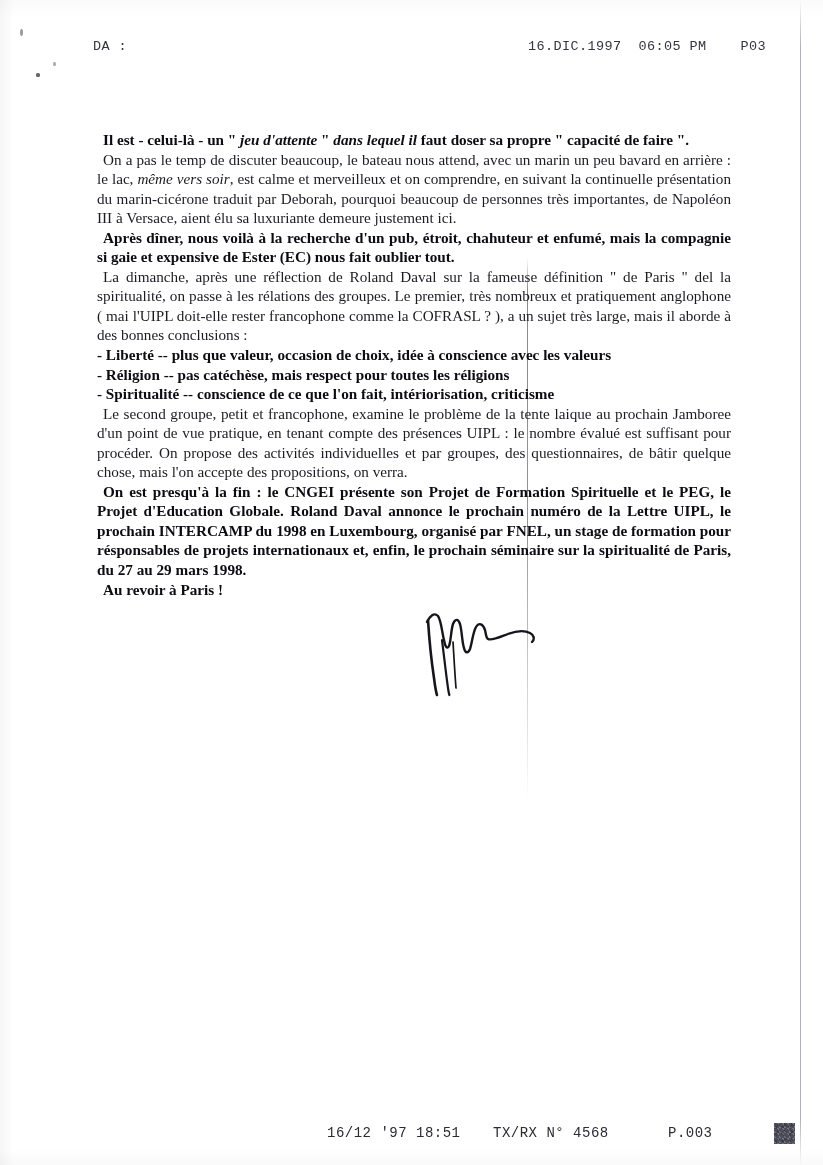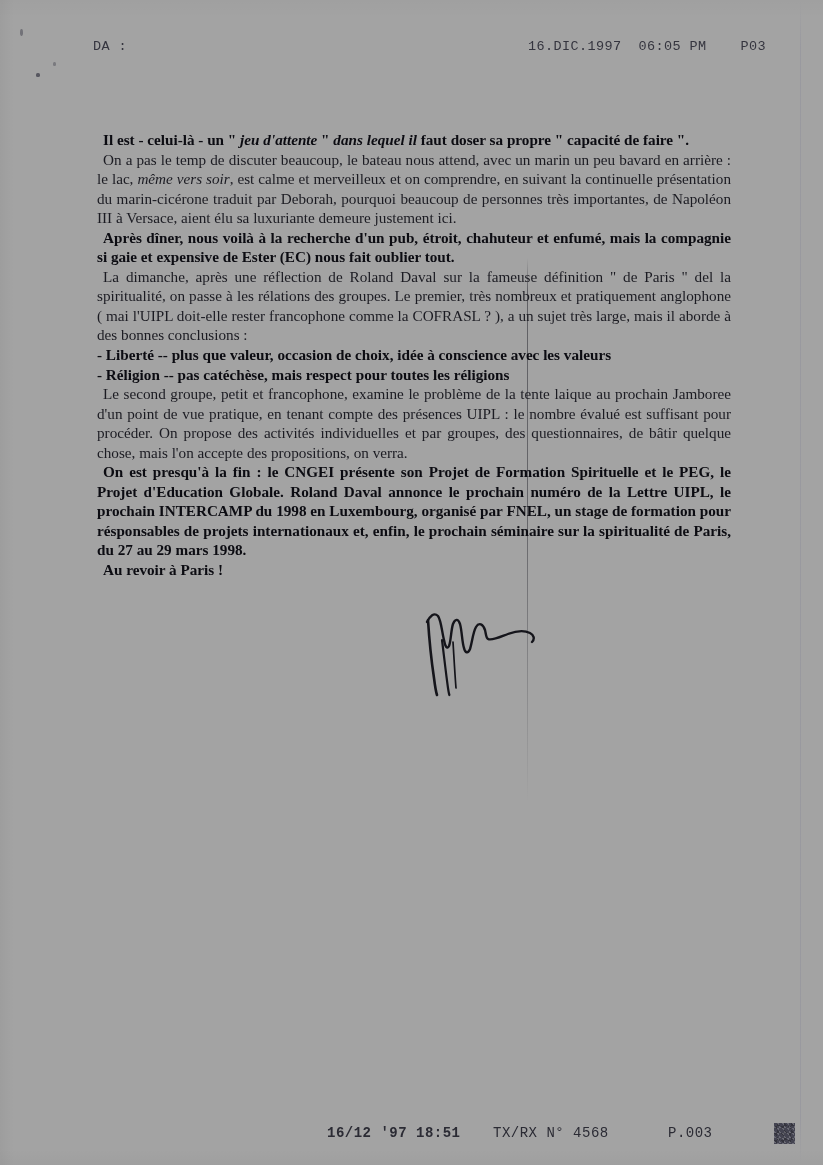--- a/index.html
+++ b/index.html
@@ -5,21 +5,21 @@
   html, body {
     margin: 0;
     padding: 0;
     background: #7d7d7d;
   }
   .page {
     position: relative;
     width: 823px;
     height: 1165px;
     margin: 0 auto;
-    background: #a3a3a3;
+    background: #ffffff;
     overflow: hidden;
     font-family: "Liberation Serif", serif;
     color: #16161c;
   }
 
   
   .paper-tone {
     position: absolute;
     inset: 0;
     background:
@@ -136,21 +136,21 @@
     position: absolute;
     top: 1125px;
     left: 0;
     width: 800px;
     height: 22px;
     font-family: "Liberation Mono", monospace;
     font-size: 14px;
     letter-spacing: 0.5px;
     color: #2b2b34;
   }
-  .fax-footer .ff-date  { position: absolute; left: 327px; top: 0; white-space: pre; font-weight: bold; }
+  .fax-footer .ff-date  { position: absolute; left: 327px; top: 0; white-space: pre; }
   .fax-footer .ff-txrx  { position: absolute; left: 493px; top: 0; white-space: pre; }
   .fax-footer .ff-page  { position: absolute; left: 668px; top: 0; white-space: pre; }
   .footer-block {
     position: absolute;
     top: 1123px;
     left: 774px;
     width: 21px;
     height: 21px;
     background-color: #3a3a49;
     background-image:
@@ -179,20 +179,21 @@
   </div>
 
   <div class="letter-body">
     <p class="t-dark"><span>Il est - celui-là - un " </span><i>jeu d'attente</i><span> " </span><i>dans lequel il</i><span> faut doser sa propre " capacité de faire ".</span></p>
     <p class="t-mid"><span>On a pas le temp de discuter beaucoup, le bateau nous attend, avec un marin un peu bavard en arrière : le lac, </span><i>même  vers soir</i><span>, est calme et merveilleux et on comprendre, en suivant la continuelle présentation du marin-cicérone traduit par Deborah, pourquoi beaucoup de personnes très importantes, de Napoléon III à Versace, aient élu sa luxuriante demeure justement ici.</span></p>
     <p class="t-dark"><span>Après dîner, nous voilà à la recherche d'un pub, étroit, chahuteur et enfumé, mais la compagnie si gaie et expensive de Ester (EC) nous fait oublier tout.</span></p>
     <p class="t-mid"><span>La dimanche, après une réflection de Roland Daval sur la fameuse définition " de Paris " del la spiritualité, on passe à les rélations des groupes. Le premier, très nombreux et pratiquement anglophone ( mai l'UIPL doit-elle rester francophone comme la COFRASL ? ), a un sujet très large, mais il aborde à des bonnes conclusions :</span></p>
 
     <p class="bullet t-dark">- Liberté -- plus que valeur, occasion de choix, idée à conscience avec les valeurs</p>
     <p class="bullet t-dark">- Réligion -- pas catéchèse, mais respect pour toutes les réligions</p>
+    <p class="bullet t-dark">- Spiritualité -- conscience de ce que l'on fait, intériorisation, criticisme</p>
 
     <p class="t-mid"><span>Le second groupe, petit et francophone, examine le problème de la tente laique au prochain Jamboree d'un point de vue pratique, en tenant compte des présences UIPL : le nombre évalué est suffisant pour procéder. On propose des activités individuelles et par groupes, des questionnaires, de bâtir quelque chose, mais l'on accepte des propositions, on verra.</span></p>
     <p class="t-dark"><span>On est presqu'à la fin : le CNGEI présente son Projet de Formation Spirituelle et le PEG, le Projet d'Education Globale. Roland Daval annonce le prochain numéro de la Lettre UIPL, le prochain INTERCAMP du 1998 en Luxembourg, organisé par FNEL, un stage de formation pour résponsables de projets internationaux et, enfin, le prochain séminaire sur la spiritualité de Paris, du 27 au 29 mars 1998.</span></p>
     <p class="t-dark"><span>Au revoir à Paris !</span></p>
   </div>
 
 
   <div class="signature-mark">
     <svg width="130" height="90" viewBox="0 0 130 90" fill="none" xmlns="http://www.w3.org/2000/svg">
       <path d="M8 14 C9 30 11 52 14 72 C15 80 16 86 17 89" stroke="#15151b" stroke-width="2.6" stroke-linecap="round" fill="none"></path>

